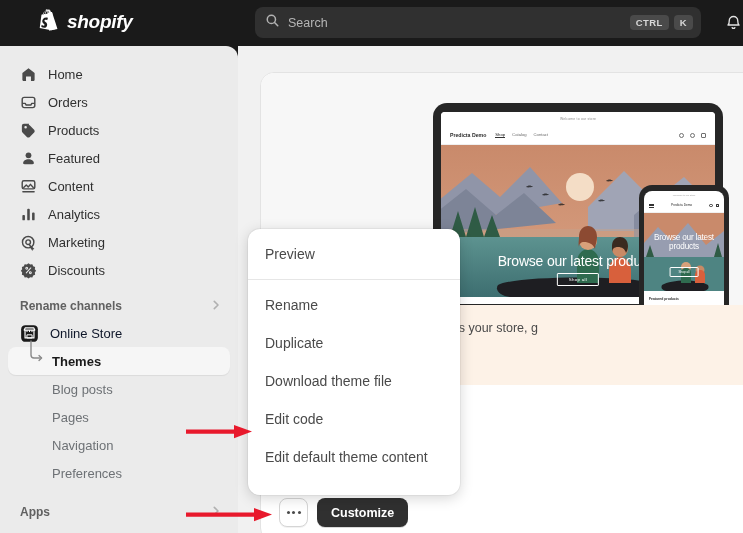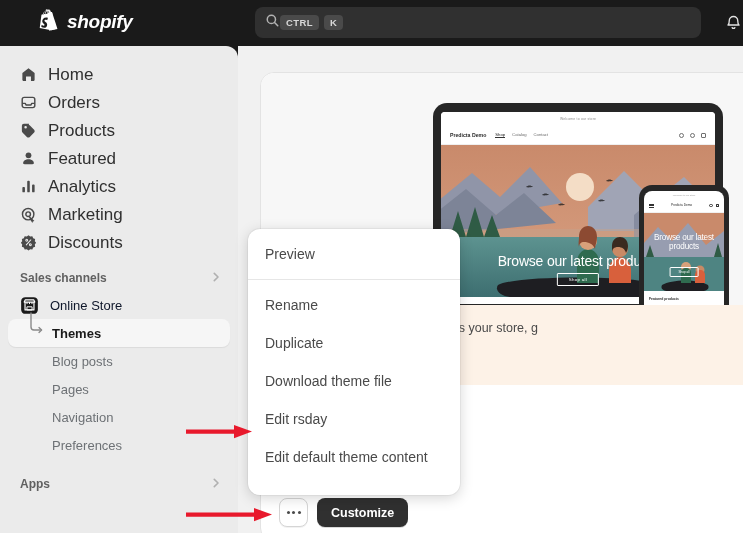--- a/index.html
+++ b/index.html
@@ -51,21 +51,21 @@
     position: absolute; left: 0; top: 46px; width: 238px; height: 487px;
     background: #ebebeb; border-top-right-radius: 12px;
     padding-top: 14px; z-index: 20; overflow: hidden;
   }
   .nav-item {
     position: relative; display: flex; align-items: center;
     height: 28px; margin: 0 8px 0 8px; padding-left: 12px;
     border-radius: 8px; gap: 11px;
   }
   .nav-item .ico { width: 17px; height: 17px; flex: 0 0 17px; display: block; }
-  .nav-item .lbl { font-size: 17px; color: #303030; line-height: 1; }
+  .nav-item .lbl { font-size: 13px; color: #303030; line-height: 1; }
   .nav-gap { height: 9px; }
 
   .section-head {
     display: flex; align-items: center; justify-content: space-between;
     height: 26px; margin: 0 12px 0 12px; padding: 0 4px 0 8px;
   }
   .section-head .lbl {
     font-size: 12px; color: #616161; font-weight: bold;
   }
   .chev-right { width: 12px; height: 12px; opacity: .6; }
@@ -258,20 +258,21 @@
       <span class="brand-text">shopify</span>
     </div>
 
     <div class="searchbar">
       <span>
         <svg class="search-ico" viewBox="0 0 20 20" fill="none" stroke="#c9c9c9" stroke-width="2">
           <circle cx="8.5" cy="8.5" r="5.5"></circle>
             <path d="M12.7 12.7 17 17" stroke-linecap="round"></path>
         </svg>
       </span>
+      <span class="search-ph">Search</span>
       <span class="kbd-wrap">
         <span class="kbd">CTRL</span>
         <span class="kbd">K</span>
       </span>
     </div>
 
     <div class="bell-btn">
       <span>
         <svg class="bell-ico" viewBox="0 0 20 20" fill="none" stroke="#e3e3e3" stroke-width="1.6">
           <path d="M5 8a5 5 0 0 1 10 0c0 4 1.5 5 1.5 5h-13S5 12 5 8z" stroke-linejoin="round"></path>
@@ -314,20 +315,30 @@
     <div class="nav-item">
       <span>
         <svg class="ico" viewBox="0 0 20 20" fill="#4a4a4a">
             <circle cx="10" cy="6.2" r="3.4"></circle>
             <path d="M10 11c-3.6 0-6.3 2-6.3 4.4 0 .9.7 1.4 1.6 1.4h9.4c.9 0 1.6-.5 1.6-1.4C16.3 13 13.6 11 10 11z"></path>
           </svg>
       </span>
       <span class="lbl">Featured</span>
     </div>
 
+    <div class="nav-item">
+      <span>
+        <svg class="ico" viewBox="0 0 20 20" fill="none" stroke="#4a4a4a" stroke-width="1.7">
+          <rect x="2.6" y="3.2" width="14.8" height="9.6" rx="2"></rect>
+          <path d="M4.4 11.2 7.4 8.3l2.3 2.2 2.6-3 3.3 3.7" stroke-linejoin="round" stroke-linecap="round"></path>
+          <path d="M3.4 16.2h13.2" stroke-linecap="round"></path>
+        </svg>
+      </span>
+      <span class="lbl">Content</span>
+    </div>
 
     <div class="nav-item">
       <span>
         <svg class="ico" viewBox="0 0 20 20" fill="#4a4a4a">
           <rect x="2.8" y="10.5" width="3" height="6.4" rx="1.1"></rect>
           <rect x="8.5" y="3.2" width="3" height="13.7" rx="1.1"></rect>
           <rect x="14.2" y="7.6" width="3" height="9.3" rx="1.1"></rect>
         </svg>
       </span>
       <span class="lbl">Analytics</span>
@@ -350,21 +361,21 @@
           <path d="M10 1.4l2 1.6 2.5-.4 1 2.3 2.3 1-.4 2.5 1.6 2-1.6 2 .4 2.5-2.3 1-1 2.3-2.5-.4-2 1.6-2-1.6-2.5.4-1-2.3-2.3-1 .4-2.5-1.6-2 1.6-2-.4-2.5 2.3-1 1-2.3 2.5.4z"></path>
           <path d="M7.4 12.9 12.7 7M7.9 8.4a1.1 1.1 0 1 0 0-2.2 1.1 1.1 0 0 0 0 2.2zM12.2 13.8a1.1 1.1 0 1 0 0-2.2 1.1 1.1 0 0 0 0 2.2z" stroke="#ebebeb" stroke-width="1.2" fill="none" stroke-linecap="round"></path>
         </svg>
       </span>
       <span class="lbl">Discounts</span>
     </div>
 
     <div class="nav-gap"></div>
 
     <div class="section-head">
-      <span class="lbl">Sales channels</span>
+      <span class="lbl">Rename channels</span>
       <span>
         <svg class="chev-right" viewBox="0 0 12 12" fill="none" stroke="#8a8a8a" stroke-width="1.6" stroke-linecap="round" stroke-linejoin="round">
             <path d="M4.3 2.4 8 6l-3.7 3.6"></path>
           </svg>
       </span>
     </div>
 
     <div class="sub-item">
       <span>
         <svg class="store-ico" viewBox="0 0 20 20">
@@ -549,21 +560,21 @@
       </div>
     </div>
   </div>
 
   <div class="popover">
     <div class="pop-item">Preview</div>
     <div class="pop-div"></div>
     <div class="pop-item">Rename</div>
     <div class="pop-item">Duplicate</div>
     <div class="pop-item">Download theme file</div>
-    <div class="pop-item">Edit rsday</div>
+    <div class="pop-item">Edit code</div>
     <div class="pop-item">Edit default theme content</div>
   </div>
 
   <div class="arrow" style="left:186px; top:424px;">
     <svg width="68" height="16" viewBox="0 0 68 16">
       <path d="M0 7.6h50" stroke="#E8192C" stroke-width="4.2" stroke-linecap="butt"></path>
       <path d="M48 1 66 7.6 48 14.2z" fill="#E8192C"></path>
     </svg>
   </div>
   <div class="arrow" style="left:186px; top:507px;">

